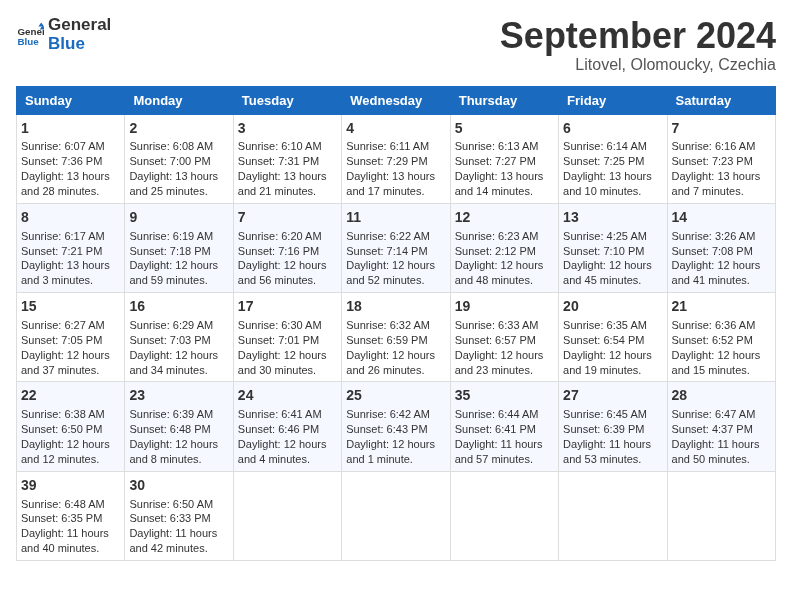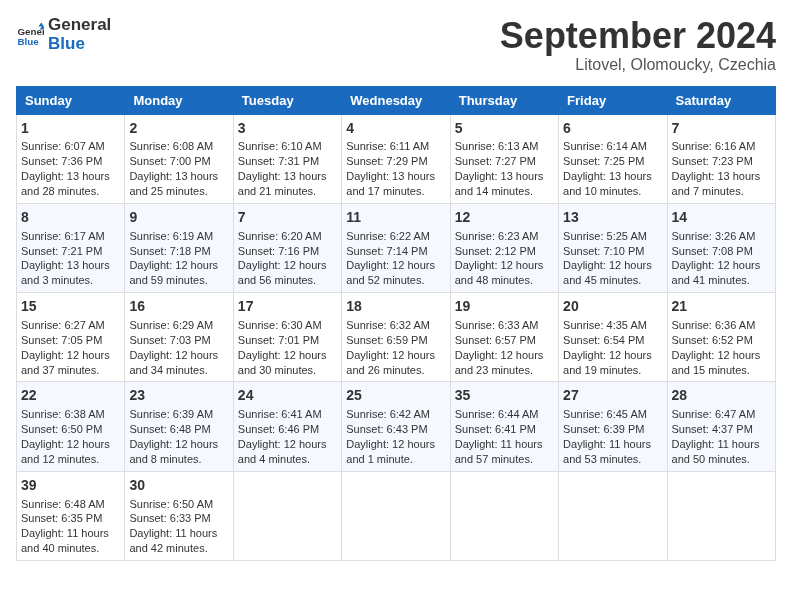--- a/index.html
+++ b/index.html
@@ -188,21 +188,21 @@
           <div>Daylight: 12 hours and 52 minutes.</div>
         </td>
         <td>
           <span class="day-num">12</span>
           <div>Sunrise: 6:23 AM</div>
           <div>Sunset: 2:12 PM</div>
           <div>Daylight: 12 hours and 48 minutes.</div>
         </td>
         <td>
           <span class="day-num">13</span>
-          <div>Sunrise: 5:25 AM</div>
+          <div>Sunrise: 4:25 AM</div>
           <div>Sunset: 7:10 PM</div>
           <div>Daylight: 12 hours and 45 minutes.</div>
         </td>
         <td>
           <span class="day-num">14</span>
           <div>Sunrise: 3:26 AM</div>
           <div>Sunset: 7:08 PM</div>
           <div>Daylight: 12 hours and 41 minutes.</div>
         </td>
       </tr>
@@ -232,21 +232,21 @@
           <div>Daylight: 12 hours and 26 minutes.</div>
         </td>
         <td>
           <span class="day-num">19</span>
           <div>Sunrise: 6:33 AM</div>
           <div>Sunset: 6:57 PM</div>
           <div>Daylight: 12 hours and 23 minutes.</div>
         </td>
         <td>
           <span class="day-num">20</span>
-          <div>Sunrise: 4:35 AM</div>
+          <div>Sunrise: 6:35 AM</div>
           <div>Sunset: 6:54 PM</div>
           <div>Daylight: 12 hours and 19 minutes.</div>
         </td>
         <td>
           <span class="day-num">21</span>
           <div>Sunrise: 6:36 AM</div>
           <div>Sunset: 6:52 PM</div>
           <div>Daylight: 12 hours and 15 minutes.</div>
         </td>
       </tr>

